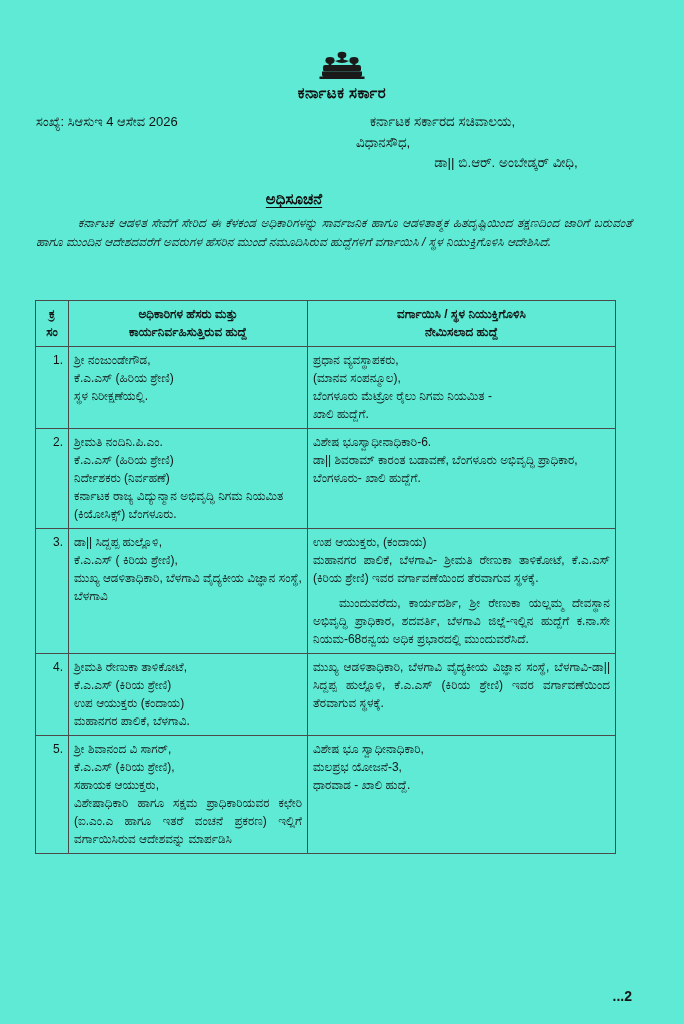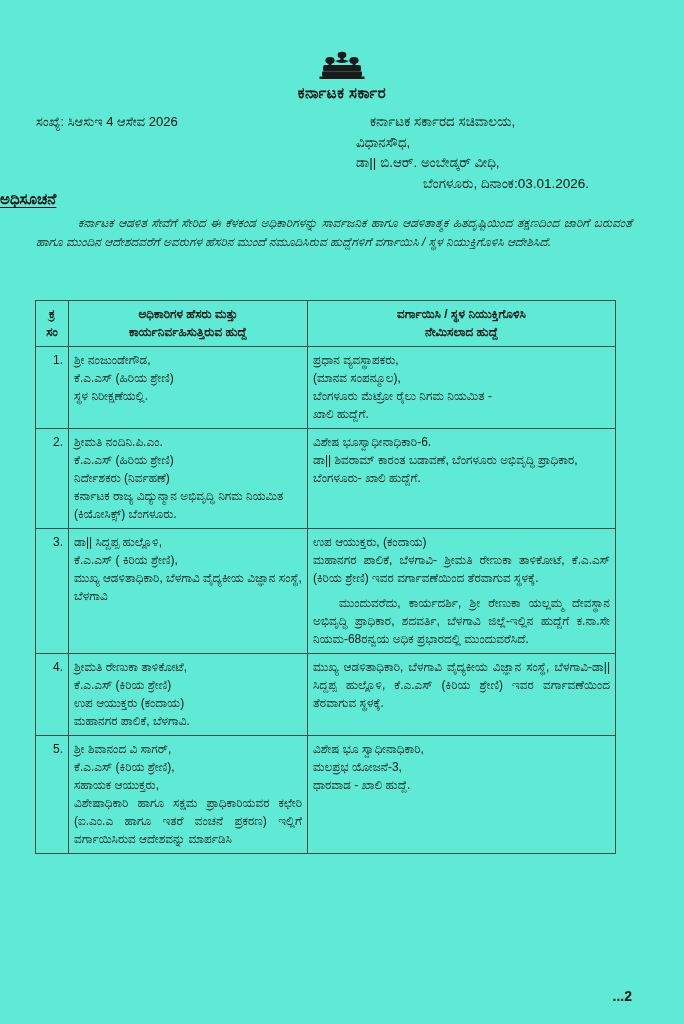--- a/index.html
+++ b/index.html
@@ -54,28 +54,29 @@
     top: 112px;
     left: 356px;
     width: 300px;
     font-size: 13.5px;
     line-height: 1.52;
     color: #131313;
     text-align: center;
   }
   .address-block .addr-1 { text-align: left; padding-left: 14px; }
   .address-block .addr-2 { text-align: left; }
-  .address-block .addr-3 { text-align: left; }
+  .address-block .addr-3 { text-align: center; }
   .address-block .addr-4 { text-align: center; }
   
   .notif-title {
     position: absolute;
     top: 190px;
     left: 0;
     width: 588px;
+    text-align: center;
     font-size: 15px;
     font-weight: bold;
     text-decoration: underline;
     text-underline-offset: 3px;
     color: #0d0d0d;
   }
   .notif-body {
     position: absolute;
     top: 214px;
     left: 36px;
@@ -177,21 +178,20 @@
     </svg>
     <div class="gov-title">ಕರ್ನಾಟಕ ಸರ್ಕಾರ</div>
   </div>
 
   <div class="ref-line">ಸಂಖ್ಯೆ: ಸಿಆಸುಇ  4  ಆಸೇವ 2026</div>
 
   <div class="address-block">
     <div class="addr-1">ಕರ್ನಾಟಕ ಸರ್ಕಾರದ ಸಚಿವಾಲಯ,</div>
     <div class="addr-2">ವಿಧಾನಸೌಧ,</div>
     <div class="addr-3">ಡಾ|| ಬಿ.ಆರ್. ಅಂಬೇಡ್ಕರ್ ವೀಧಿ,</div>
-    <div class="addr-4">ಬೆಂಗಳೂರು, ದಿನಾಂಕ:03.01.2026.</div>
   </div>
 
   <div class="notif-title">ಅಧಿಸೂಚನೆ</div>
 
   <div class="notif-body">ಕರ್ನಾಟಕ ಆಡಳಿತ ಸೇವೆಗೆ ಸೇರಿದ ಈ ಕೆಳಕಂಡ ಅಧಿಕಾರಿಗಳನ್ನು ಸಾರ್ವಜನಿಕ ಹಾಗೂ ಆಡಳಿತಾತ್ಮಕ ಹಿತದೃಷ್ಟಿಯಿಂದ ತಕ್ಷಣದಿಂದ ಜಾರಿಗೆ ಬರುವಂತೆ ಹಾಗೂ ಮುಂದಿನ ಆದೇಶದವರೆಗೆ ಅವರುಗಳ ಹೆಸರಿನ ಮುಂದೆ ನಮೂದಿಸಿರುವ ಹುದ್ದೆಗಳಿಗೆ ವರ್ಗಾಯಿಸಿ / ಸ್ಥಳ ನಿಯುಕ್ತಿಗೊಳಿಸಿ ಆದೇಶಿಸಿದೆ.</div>
 
   <div class="table-wrap">
     <table class="notice-table">
       <colgroup>
         <col class="c-sl">

